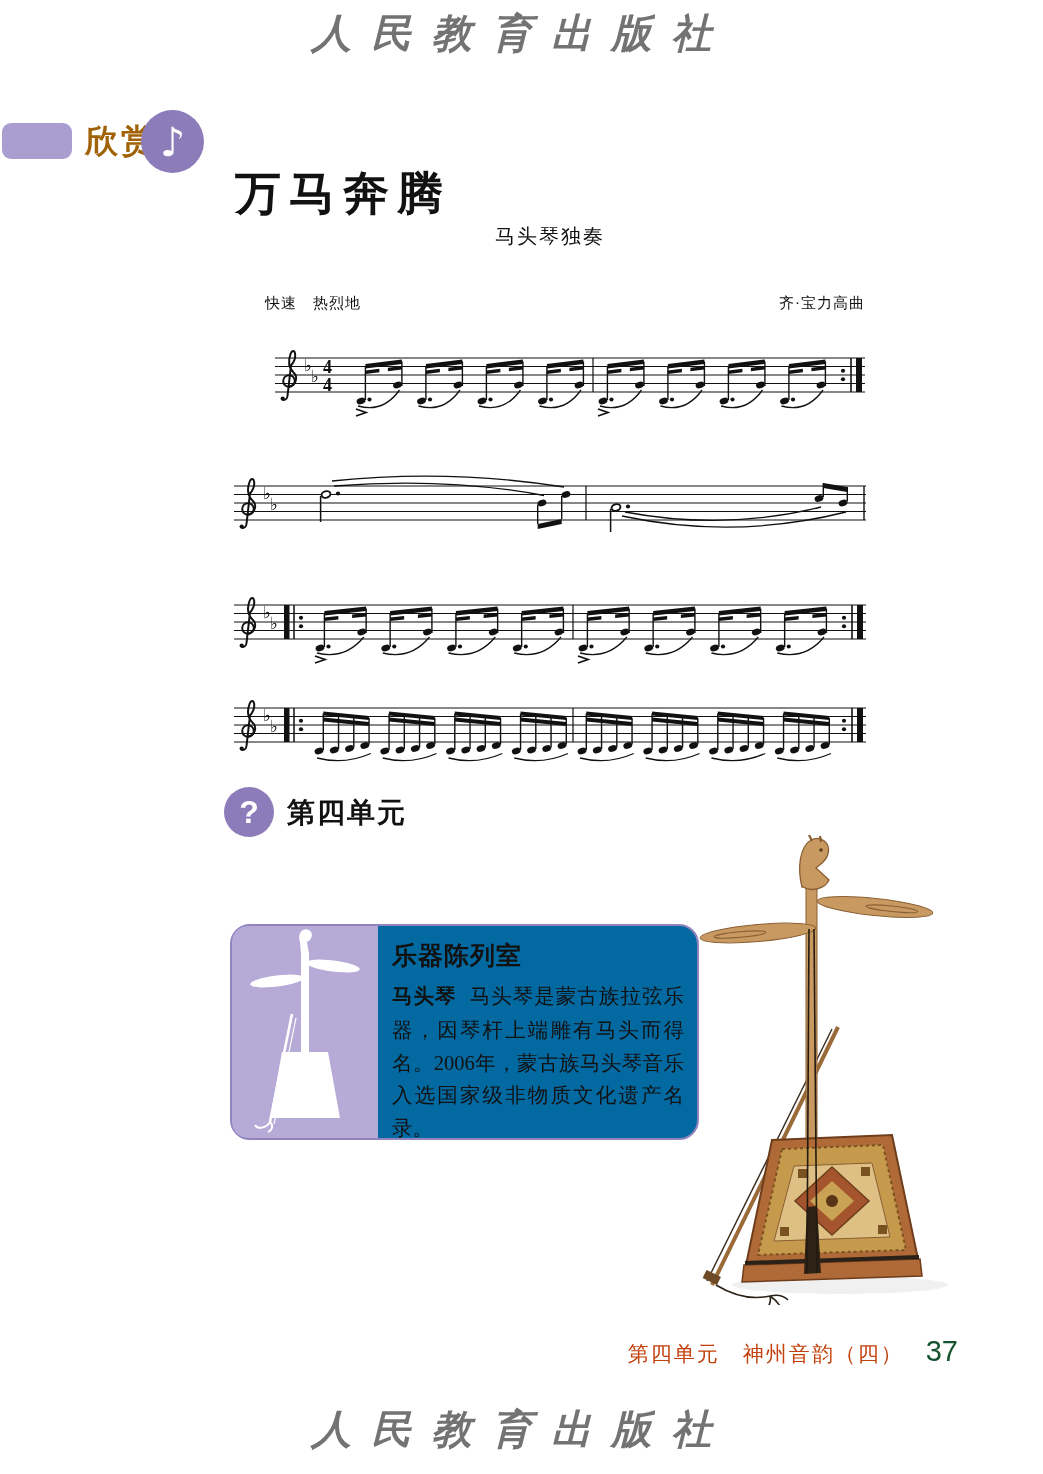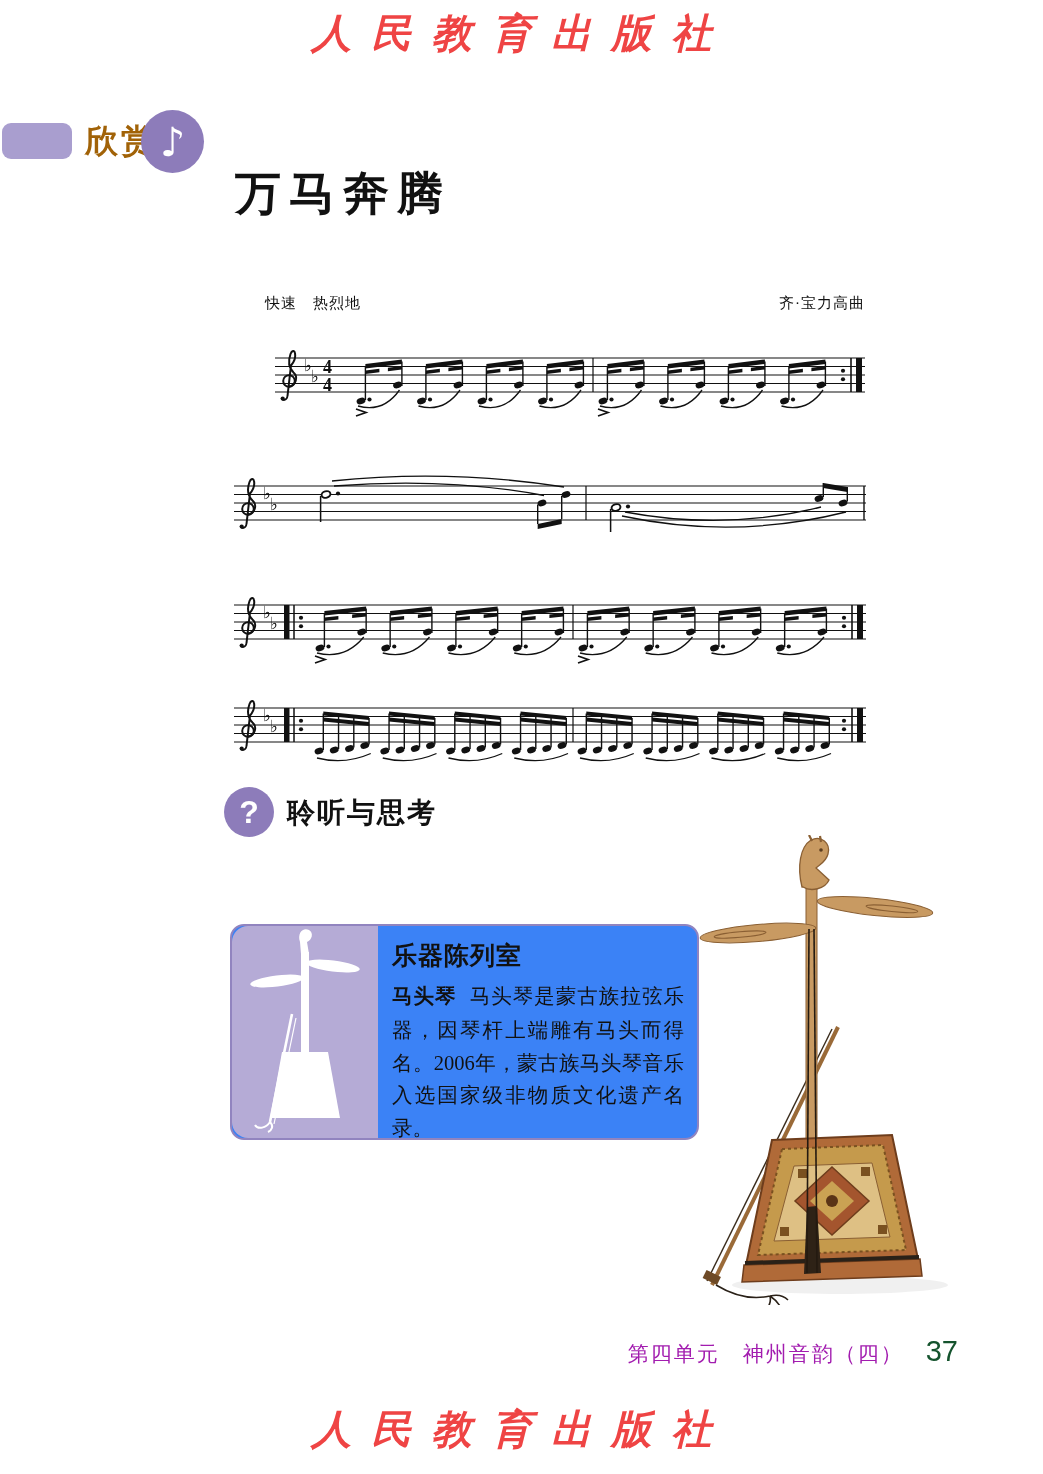--- a/index.html
+++ b/index.html
@@ -1,18 +1,18 @@
 <!DOCTYPE html>
 <html><head>
 <meta charset="utf-8">
 <style>
   html,body{margin:0;padding:0;background:#e8e8e8;}
   .page{position:relative;width:1043px;height:1474px;background:#ffffff;margin:0 auto;
         font-family:"Liberation Serif",serif;color:#111;overflow:hidden;}
-  .logo{position:absolute;left:0;width:100%;text-align:center;color:#ef4444;
+  .logo{position:absolute;left:0;width:100%;text-align:center;color:#737373;
         font-family:"DejaVu Serif",serif;font-style:italic;font-weight:bold;
         letter-spacing:20px;font-size:40px;}
   .logo-top{top:6px;}
   .logo-bottom{top:1402px;}
 
   
   .tab-rect{position:absolute;left:2px;top:123px;width:70px;height:36px;background:#a99ecf;border-radius:9px;}
   .tab-label{position:absolute;left:85px;top:119px;font-size:33px;font-weight:bold;color:#a16207;
              font-family:"Liberation Sans",sans-serif;letter-spacing:3px;}
   .note-circle{position:absolute;left:141px;top:110px;width:63px;height:63px;border-radius:50%;
@@ -35,49 +35,50 @@
              font-size:32px;font-weight:bold;font-family:"Liberation Sans",sans-serif;}
   .lt-heading{position:absolute;left:287px;top:794px;font-size:28px;font-weight:bold;
               font-family:"Liberation Sans",sans-serif;letter-spacing:2px;}
   .question{position:absolute;left:224px;top:847px;display:flex;align-items:center;gap:9px;font-size:23px;}
   .q-bullet{width:13px;height:13px;border:2.5px solid #a79ccf;border-radius:50%;
             display:inline-block;position:relative;flex:0 0 auto;}
   .q-bullet::after{content:'';position:absolute;inset:2.5px;background:#a79ccf;border-radius:50%;}
 
   
   .inst-box{position:absolute;left:230px;top:924px;width:465px;height:212px;
-            border:2px solid #9184bf;border-radius:14px;background:#3b82f6;}
+            border:2px solid #9184bf;border-radius:20px;background:#0369a1;}
   .box-panel{position:absolute;left:0;top:0;width:146px;height:100%;background:#b5abd6;
              border-radius:16px 0 0 16px;overflow:hidden;}
   .box-title{position:absolute;left:160px;top:13px;font-size:25px;font-weight:bold;
              font-family:"Liberation Sans",sans-serif;letter-spacing:1px;}
   .box-body{position:absolute;left:160px;top:54px;width:292px;font-size:20.5px;line-height:1.58;
             text-align:justify;}
   .box-body b{font-family:Liberation Mono, monospace;margin-right:13px;}
 
   .photo{position:absolute;left:690px;top:835px;width:315px;height:470px;}
 
   .footer{position:absolute;top:1335px;right:85px;display:flex;align-items:baseline;gap:22px;}
-  .footer-unit{font-size:21px;color:#a21caf;letter-spacing:2px;}
+  .footer-unit{font-size:21px;color:#c2410c;letter-spacing:2px;}
   .footer-page{font-size:29px;color:#14532d;font-family:"Liberation Sans",sans-serif;}
 </style>
 </head>
 <body>
 
 <div class="page">
 
   <div class="logo logo-top">人民教育出版社</div>
 
   <div class="tab-rect"></div>
   <div class="tab-label">欣赏</div>
   <div class="note-circle">
     <span>♪</span>
   </div>
 
   <div class="title">万马奔腾</div>
+  <div class="subtitle">马头琴独奏</div>
 
   <div class="tempo-row">
     <span>快速　热烈地</span>
     <span>齐·宝力高曲</span>
   </div>
 
   <div class="system" id="sys0" style="left: 275px; top: 344px;"><svg width="590" height="82" viewBox="0 0 590 82">
         <line x1="0" y1="14" x2="590" y2="14" stroke="#111" stroke-width="1.1"></line>
         <line x1="0" y1="22.5" x2="590" y2="22.5" stroke="#111" stroke-width="1.1"></line>
         <line x1="0" y1="31" x2="590" y2="31" stroke="#111" stroke-width="1.1"></line>
@@ -417,21 +418,21 @@
         <line x1="339" y1="14" x2="339" y2="48" stroke="#111" stroke-width="1.2"></line>
         <circle cx="610" cy="26.75" r="2.1" fill="#111"></circle>
         <circle cx="610" cy="35.25" r="2.1" fill="#111"></circle>
         <line x1="618" y1="14" x2="618" y2="48" stroke="#111" stroke-width="1.6"></line>
         <rect x="623" y="14" width="6" height="34" fill="#111"></rect>
       </svg></div>
 
   <div class="lt-circle">
     <span>?</span>
   </div>
-  <div class="lt-heading">聆听与思考</div>
+  <div class="lt-heading">第四单元</div>
 
 
   <div class="inst-box">
     <div class="box-panel">
       <svg width="146" height="208" viewBox="0 0 146 208">
         <g fill="#ffffff">
           <path d="M68,16 C65,7 71,1 77,4 C82,7 80,14 75,16 L77,28 L69,28 Z"></path>
           <rect x="69" y="26" width="8" height="102"></rect>
           <g transform="rotate(7 101 40)">
               <ellipse cx="101" cy="40" rx="27" ry="5.5"></ellipse>

